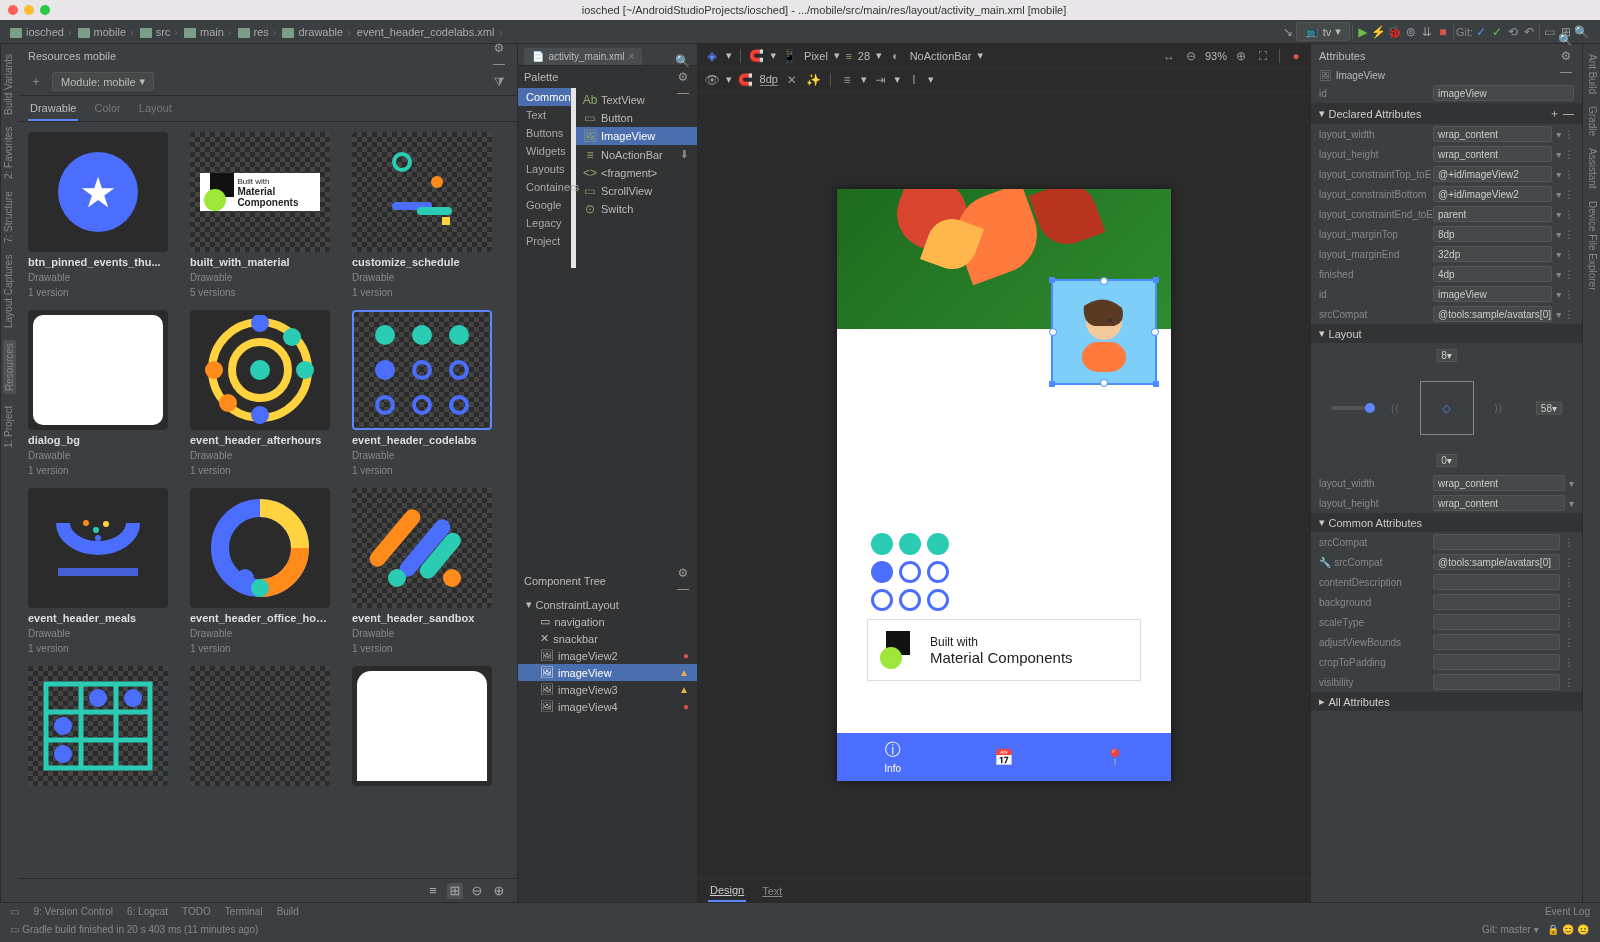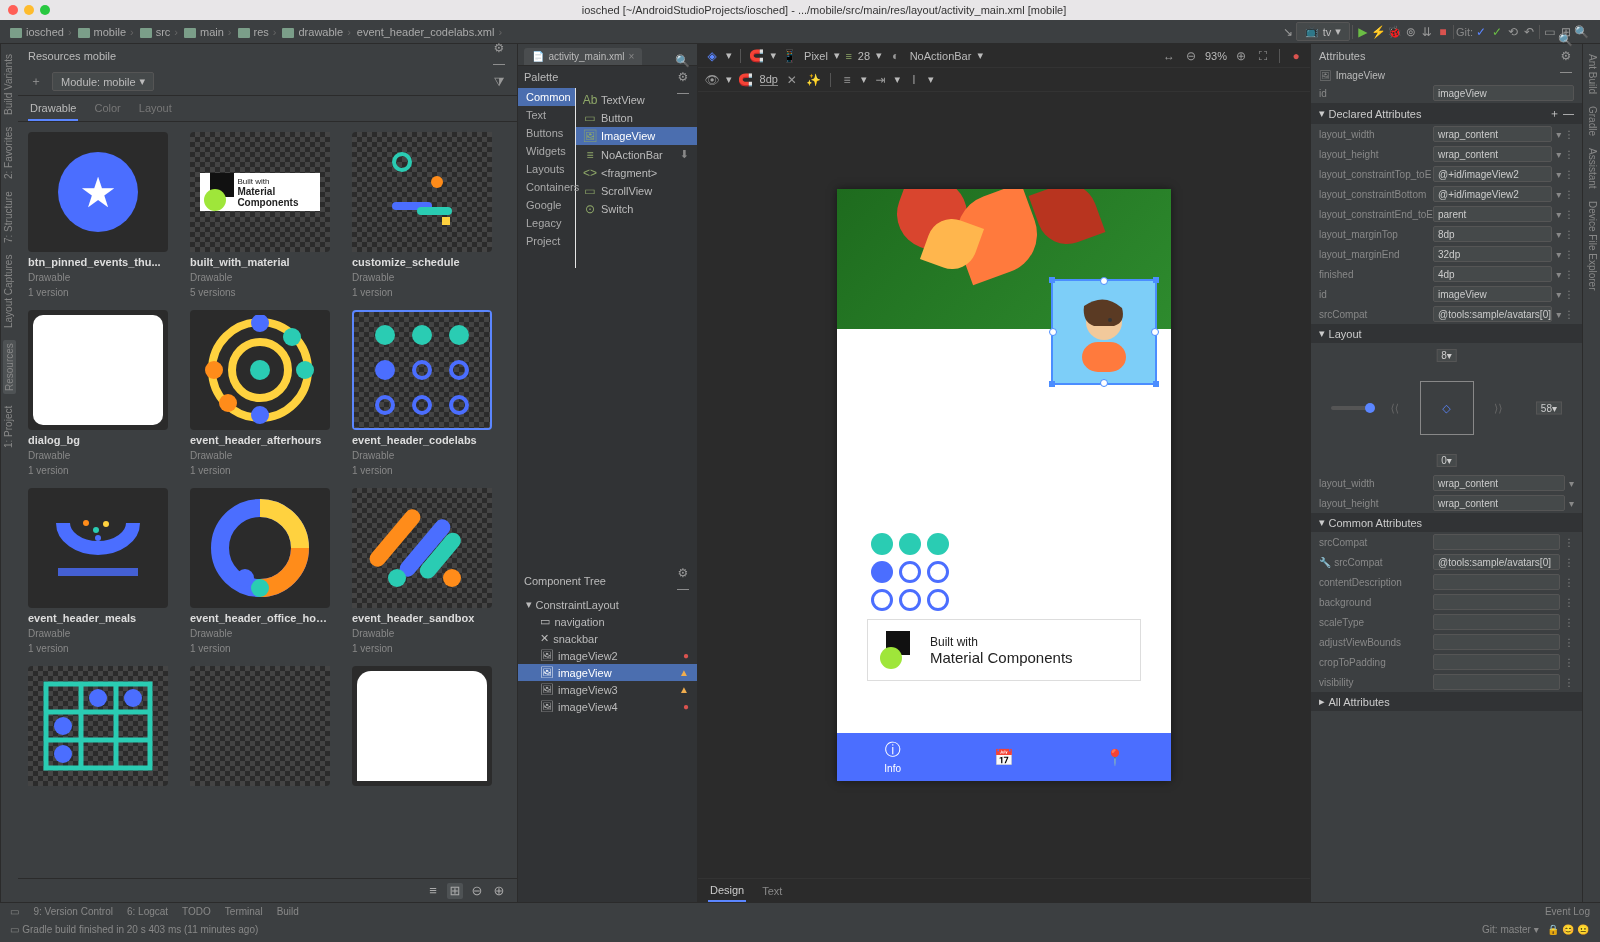--- a/index.html
+++ b/index.html
@@ -75,21 +75,21 @@
 .handle { position: absolute; width: 8px; height: 8px; background: #fff; border: 1px solid #4b8dff; border-radius: 50%; }
 .codelab-mini { position: absolute; top: 340px; left: 30px; width: 84px; height: 84px; display: grid; grid-template-columns: repeat(3,1fr); gap: 6px; padding: 4px; }
 .mini-dot { width: 22px; height: 22px; border-radius: 50%; }
 .built-card { position: absolute; top: 430px; left: 30px; right: 30px; height: 62px; border: 1px solid #ddd; display: flex; align-items: center; padding: 8px 12px; gap: 12px; }
 .built-logo { width: 38px; height: 38px; position: relative; }
 .built-square { position: absolute; width: 24px; height: 24px; background: #111; top: 0; left: 6px; }
 .built-circle { position: absolute; width: 22px; height: 22px; border-radius: 50%; background: #9fe63a; bottom: 0; left: 0; }
 .bottom-nav { position: absolute; bottom: 0; left: 0; right: 0; height: 48px; background: #4b6eff; display: flex; }
 .bn-item { flex: 1; display: flex; flex-direction: column; align-items: center; justify-content: center; color: #fff; font-size: 10px; gap: 2px; }
 .design-bottom-tabs { height: 24px; border-top: 1px solid #333; display: flex; align-items: center; padding: 0 10px; gap: 14px; font-size: 11px; }
-.dbt { color: #888; cursor: pointer; padding: 4px 2px; }
+.dbt { color: #888; cursor: pointer; padding: 4px 2px; text-decoration: underline; }
 .dbt.active { color: #ccc; border-bottom: 2px solid #5b86ff; }
 
 
 .attrs { width: 272px; background: #3c3f41; border-left: 1px solid #2b2b2b; display: flex; flex-direction: column; }
 .attrs-title { height: 24px; display: flex; align-items: center; padding: 0 8px; font-size: 11px; justify-content: space-between; }
 .attr-row { display: flex; align-items: center; padding: 2px 8px; font-size: 10px; gap: 4px; }
 .attr-label { width: 110px; color: #888; }
 .attr-input { flex: 1; background: #45494a; border: 1px solid #555; border-radius: 2px; padding: 1px 4px; color: #ccc; font-size: 10px; height: 16px; display: flex; align-items: center; overflow: hidden; text-overflow: ellipsis; white-space: nowrap; }
 .section-hdr { background: #313335; padding: 3px 8px; font-size: 11px; color: #ccc; display: flex; align-items: center; gap: 4px; }
 .layout-inspector { height: 130px; display: flex; align-items: center; justify-content: center; position: relative; }
@@ -376,21 +376,21 @@
     </div>
     <div class="panel-title">
       <span>Palette</span>
       <span>
           <span class="tb-icon">🔍</span>
           <span class="tb-icon">⚙</span>
           <span class="tb-icon">―</span>
         </span>
     </div>
     <div style="display:flex;height:180px">
-      <div class="palette-cats" style="width:58px;border-right:1px solid #e5e5e5">
+      <div class="palette-cats" style="width:58px;border-right:5px solid #e5e5e5">
         <div class="pal-cat active">Common</div>
         <div class="pal-cat">Text</div>
         <div class="pal-cat">Buttons</div>
         <div class="pal-cat">Widgets</div>
         <div class="pal-cat">Layouts</div>
         <div class="pal-cat">Containers</div>
         <div class="pal-cat">Google</div>
         <div class="pal-cat">Legacy</div>
         <div class="pal-cat">Project</div>
       </div>

